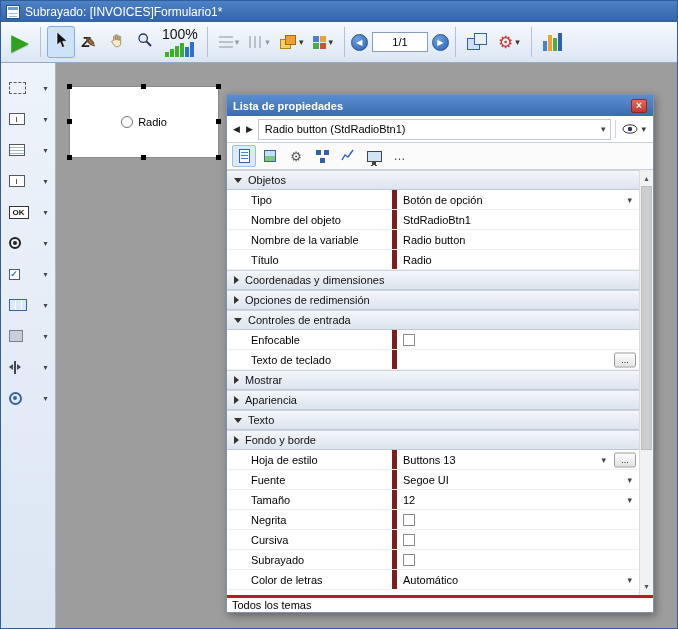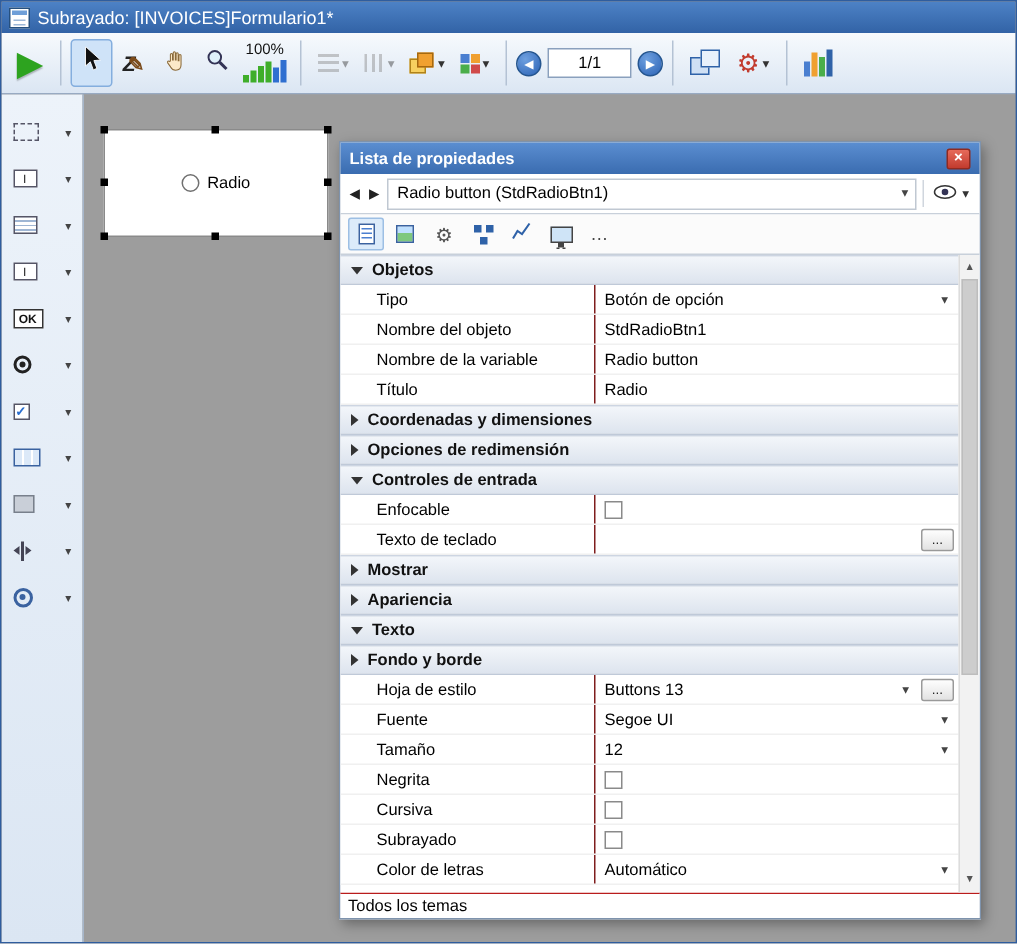--- a/index.html
+++ b/index.html
@@ -19,21 +19,21 @@
   .tb-sep{width:1px;height:30px;background:#b4c2d4;margin:0 6px;flex:0 0 auto;}
   .tb-btn{height:32px;min-width:28px;display:flex;align-items:center;justify-content:center;border:1px solid transparent;border-radius:3px;gap:2px;padding:0 4px;flex:0 0 auto;}
   .tb-btn.selected{background:#cfe3f8;border-color:#84aede;}
   .tb-btn.disabled{opacity:.45;}
   .dd-arrow{font-size:9px;color:#333;line-height:1;}
   .play-glyph{color:#2da31f;font-size:23px;line-height:1;text-shadow:0 1px 1px rgba(0,0,0,.25);}
   .zpencil{position:relative;display:flex;align-items:flex-end;}
   .zpencil .zch{font-style:italic;font-weight:bold;font-size:14px;color:#222;}
   .zpencil .pch{font-size:13px;color:#7a4a1a;margin-left:-5px;}
   .zoomw{display:flex;flex-direction:column;align-items:center;justify-content:center;height:36px;padding:0 3px;flex:0 0 auto;}
-  .zoom-label{font-size:10px;color:#111;line-height:1;margin-bottom:0;}
+  .zoom-label{font-size:14px;color:#111;line-height:1;margin-bottom:0;}
   .zoom-bars{display:flex;align-items:flex-end;gap:1px;height:16px;}
   .zoom-bars i{display:block;width:4px;}
   .zoom-bars i:nth-child(1){height:5px;background:#3fae2a;}
   .zoom-bars i:nth-child(2){height:8px;background:#3fae2a;}
   .zoom-bars i:nth-child(3){height:11px;background:#3fae2a;}
   .zoom-bars i:nth-child(4){height:14px;background:#3fae2a;}
   .zoom-bars i:nth-child(5){height:10px;background:#2f6fd0;}
   .zoom-bars i:nth-child(6){height:15px;background:#2f6fd0;}
   .align-icon{width:14px;height:12px;background:repeating-linear-gradient(#8a8a8a 0 2px,transparent 2px 5px);}
   .align-icon2{width:14px;height:12px;background:repeating-linear-gradient(90deg,#8a8a8a 0 2px,transparent 2px 5px);}
@@ -112,39 +112,39 @@
   .page-icon::after{content:"";position:absolute;left:1px;right:1px;top:2px;height:1px;background:#4a7fd0;box-shadow:0 3px 0 #4a7fd0,0 6px 0 #4a7fd0;}
   .imgpage-icon{width:12px;height:12px;border:1px solid #3a62a0;background:linear-gradient(#bfe0ff 0 45%,#7ec87e 45% 100%);}
   .gear-small{font-size:13px;color:#555;line-height:1;}
   .nodes-icon{width:5px;height:5px;background:#2f62a8;box-shadow:8px 0 0 #2f62a8,4px 8px 0 #2f62a8;margin-right:8px;margin-bottom:8px;}
   .monitor-icon{width:15px;height:11px;border:1.5px solid #444;background:#cfe4f7;position:relative;}
   .monitor-icon::after{content:"";position:absolute;left:4px;bottom:-4px;width:4px;height:3px;background:#444;box-shadow:-2px 2px 0 -1px #444,2px 2px 0 -1px #444;}
   .more-tab{font-size:12px;color:#444;letter-spacing:1px;}
 
   .gridwrap{flex:1;position:relative;overflow:hidden;background:#fff;}
   .rows{margin-right:14px;}
-  .psec{height:20px;display:flex;align-items:center;gap:6px;padding-left:7px;background:linear-gradient(#f3f6fa,#dde4ee);border-top:1px solid #cdd5e2;border-bottom:1px solid #bfc9d8;font-weight:bold;font-size:11px;color:#111;}
+  .psec{height:20px;display:flex;align-items:center;gap:6px;padding-left:7px;background:linear-gradient(#f3f6fa,#dde4ee);border-top:1px solid #cdd5e2;border-bottom:1px solid #bfc9d8;font-weight:normal;font-size:11px;color:#111;}
   .chev{width:0;height:0;display:inline-block;flex:0 0 auto;}
   .psec.collapsed .chev{border-left:5px solid #333;border-top:4px solid transparent;border-bottom:4px solid transparent;}
   .psec.expanded .chev{border-top:5px solid #333;border-left:4px solid transparent;border-right:4px solid transparent;}
   .prow{height:20px;display:flex;align-items:stretch;border-bottom:1px solid #f0f0f0;background:#fff;}
-  .pname{width:170px;flex:0 0 auto;display:flex;align-items:center;padding-left:24px;border-right:1px solid #7f1d1d;font-size:11px;color:#000;}
+  .pname{width:170px;flex:0 0 auto;display:flex;align-items:center;padding-left:24px;border-right:5px solid #7f1d1d;font-size:11px;color:#000;}
   .pval{flex:1;display:flex;align-items:center;padding-left:6px;position:relative;font-size:11px;color:#000;}
   .ddchev{position:absolute;right:7px;top:50%;transform:translateY(-50%);font-size:9px;color:#444;line-height:1;}
   .pval.withbtn .ddchev{right:33px;}
   .ellipsis-btn{position:absolute;right:3px;top:50%;transform:translateY(-50%);width:22px;height:15px;border:1px solid #999;background:linear-gradient(#fefefe,#e2e2e2);font-size:9px;line-height:12px;text-align:center;border-radius:2px;color:#222;}
   .cbx{width:12px;height:12px;border:1px solid #8a8a8a;background:#fff;display:inline-block;}
 
   .pscroll{position:absolute;top:0;right:0;bottom:0;width:14px;background:#f2f2f2;border-left:1px solid #dcdcdc;}
   .sarrow{position:absolute;left:0;width:13px;height:15px;display:flex;align-items:center;justify-content:center;font-size:7px;color:#555;}
   .sarrow.up{top:1px;}
   .sarrow.down{bottom:1px;}
   .sthumb{position:absolute;left:1px;width:11px;top:16px;height:62%;background:#cdcdcd;border:1px solid #bdbdbd;}
 
-  .pfooter{height:17px;background:#fff;border-top:1px solid #b91c1c;display:flex;align-items:center;padding-left:5px;font-size:11px;color:#000;flex:0 0 auto;}
+  .pfooter{height:17px;background:#fff;border-top:3px solid #b91c1c;display:flex;align-items:center;padding-left:5px;font-size:11px;color:#000;flex:0 0 auto;}
 </style>
 </head>
 <body>
 
 <div class="window">
 
   <div class="titlebar">
     <span class="app-icon"></span>
     <span class="title-text">Subrayado: [INVOICES]Formulario1*</span>
   </div>

